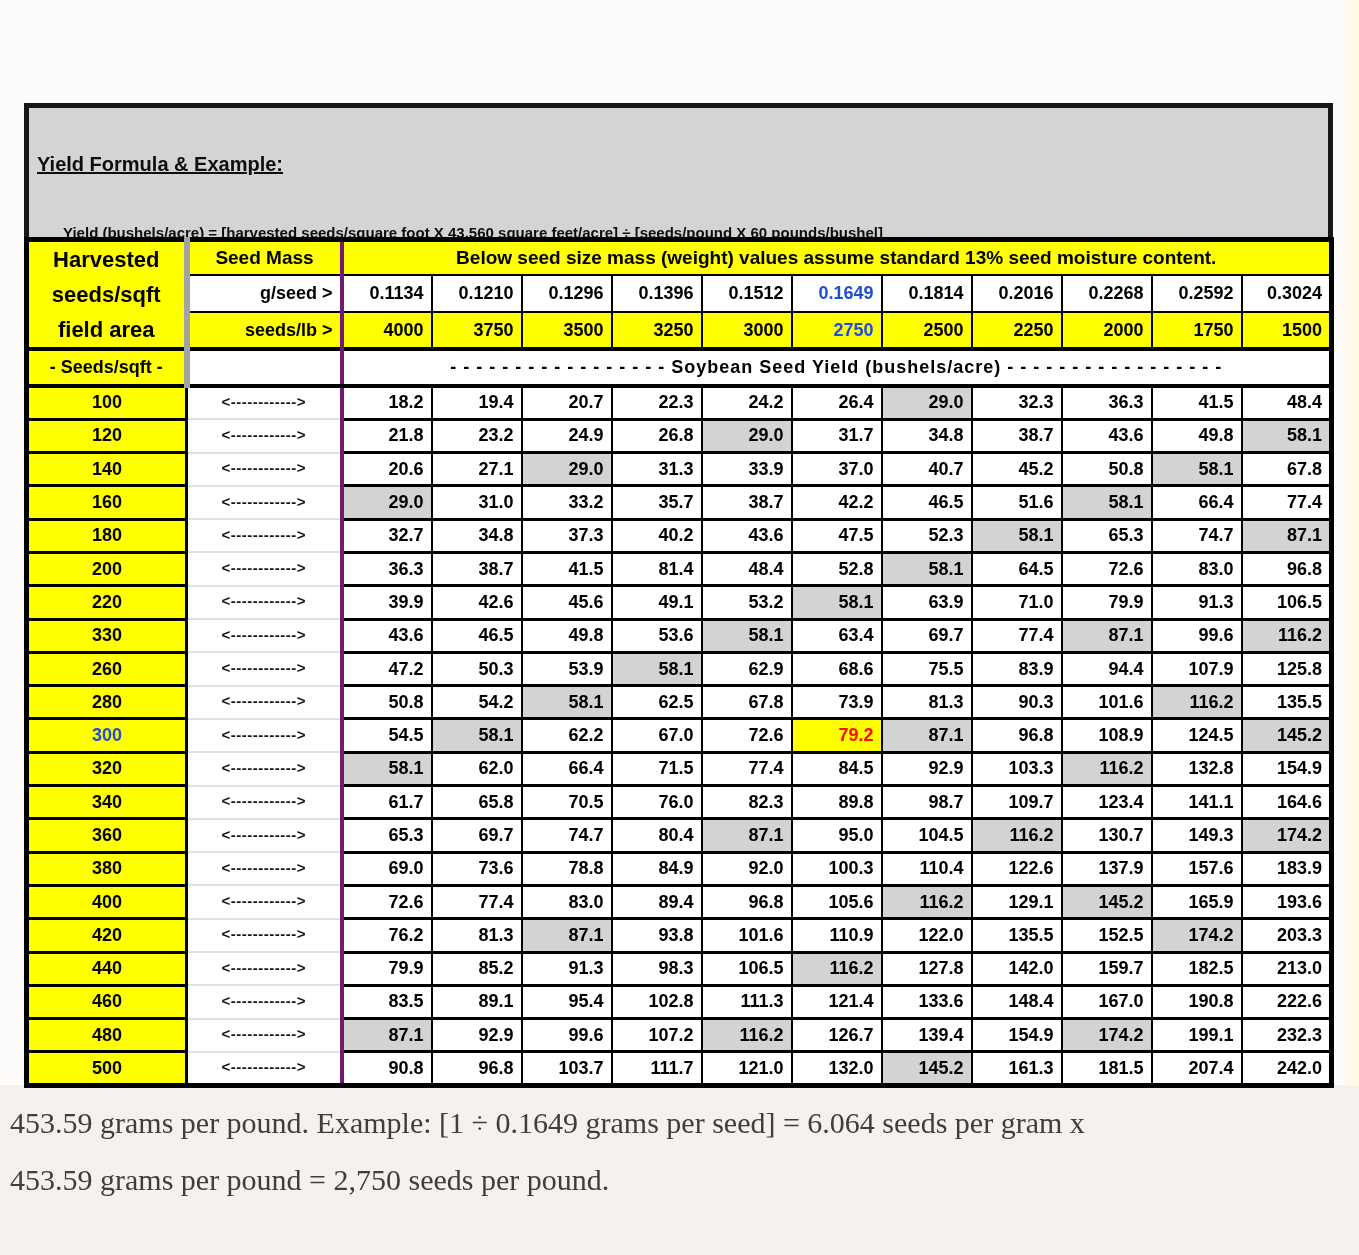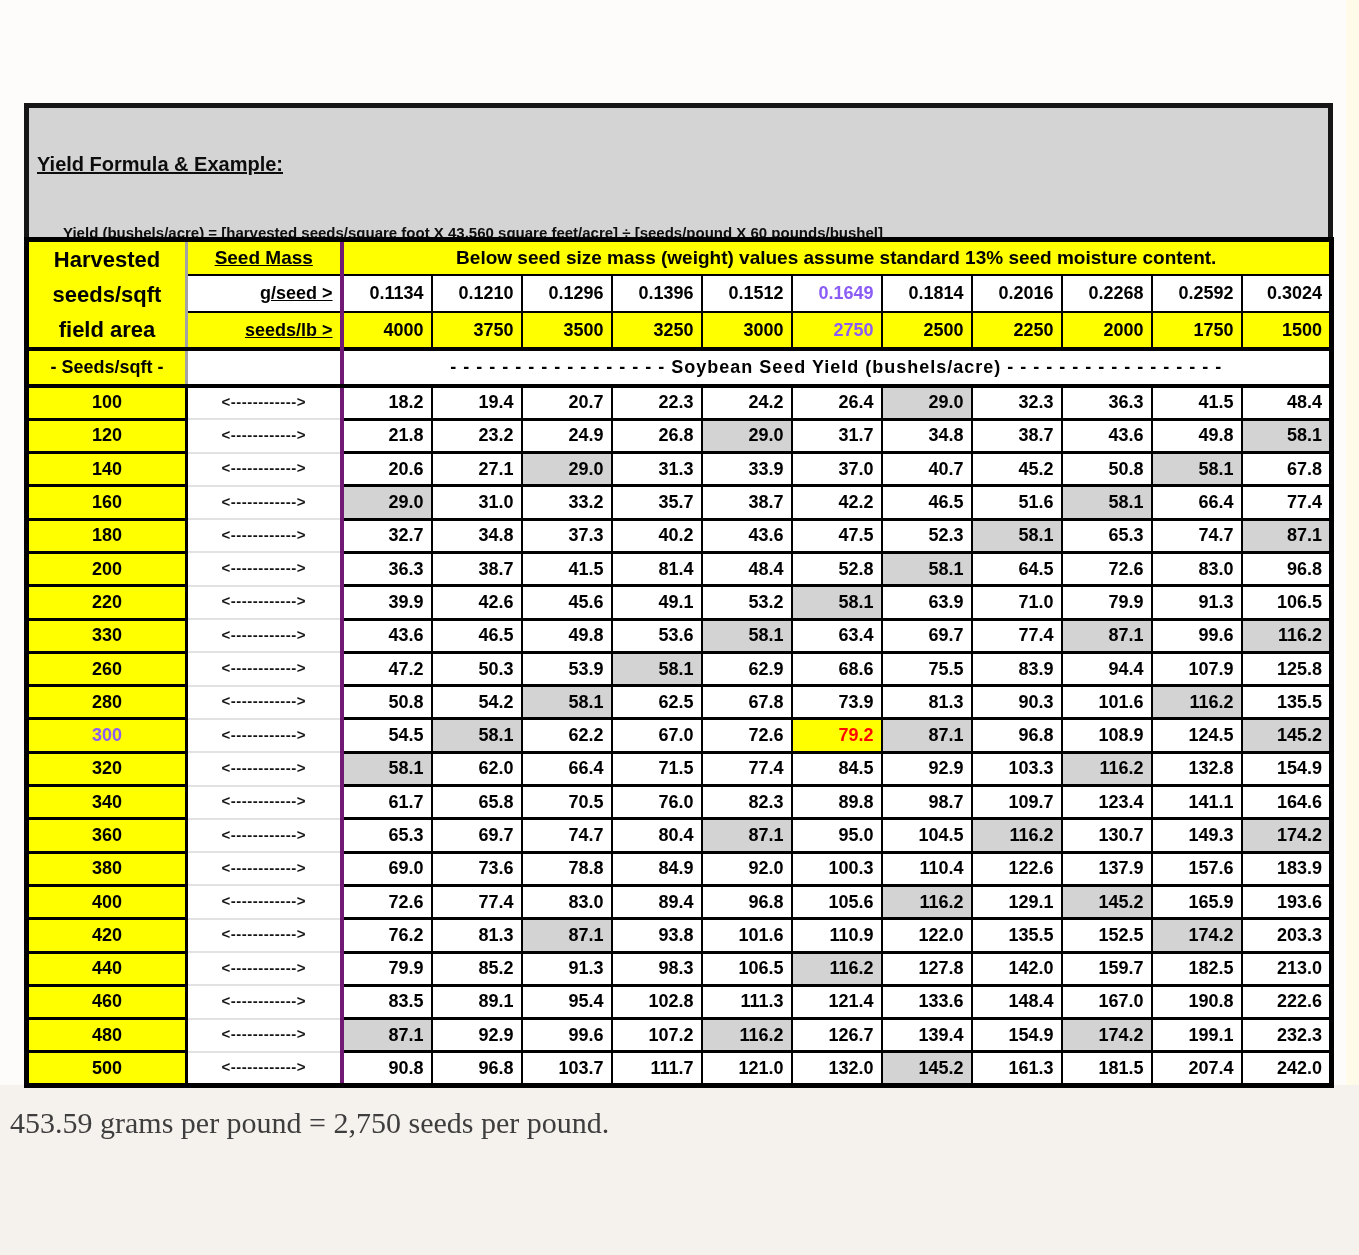--- a/index.html
+++ b/index.html
@@ -22,25 +22,25 @@
 
   .yield-table{position:absolute;left:24px;top:237px;}
   table{border-collapse:collapse;table-layout:fixed;background:#ffffff;border:5px solid #000;}
   td{border:2px solid #000;font-weight:bold;color:#000;padding:0;overflow:hidden;
      white-space:nowrap;box-sizing:border-box;}
   .yellow{background:#ffff00;}
   .banner{font-size:19px;text-align:center;}
   .num{font-size:18px;text-align:right;padding-right:7px;}
   .corner{font-size:22px;text-align:center;vertical-align:middle;line-height:35px;}
   .rowlabel{font-size:18px;text-align:center;}
-  .red{color:#8b5cf6;}
+  .red{color:#1d4ed8;}
   .gray{background:#d3d3d3;}
   .yhl{background:#ffff00;color:#ff0800;}
   .thickL{border-left:4px solid #701a75;}
-  .bL3{border-left:3px solid #a3a3a3;text-decoration:underline;}
+  .bL3{border-left:6px solid #a3a3a3;}
   .rowA{height:33px;}
   .rowB{height:34px;}
   .rowC{height:34px;}
   .rowD td{height:37px;border-top:4px solid #000;border-bottom:4px solid #000;margin-top:36px;}
   .yieldbanner{font-size:18px;text-align:center;letter-spacing:1px;}
   tbody tr{height:33.3px;}
   tbody td{border-top-width:3px;border-bottom-width:3px;}
   .arrowcell{font-size:15px;text-align:center;color:#141414;letter-spacing:0.5px;
              border-top:2px solid #e2e2e2;border-bottom:2px solid #e2e2e2;
              border-left:3px solid #000;padding-bottom:3px;}
@@ -442,15 +442,16 @@
             <td class="num">161.3</td>
             <td class="num">181.5</td>
             <td class="num">207.4</td>
             <td class="num">242.0</td>
           </tr>
         </tbody>
     </table>
   </div>
 
   <div class="bottom-text">
+    <div>453.59 grams per pound. Example: [1 ÷ 0.1649 grams per seed] = 6.064 seeds per gram x</div>
     <div>453.59 grams per pound = 2,750 seeds per pound.</div>
   </div>
 </div>
 
 </body></html>

